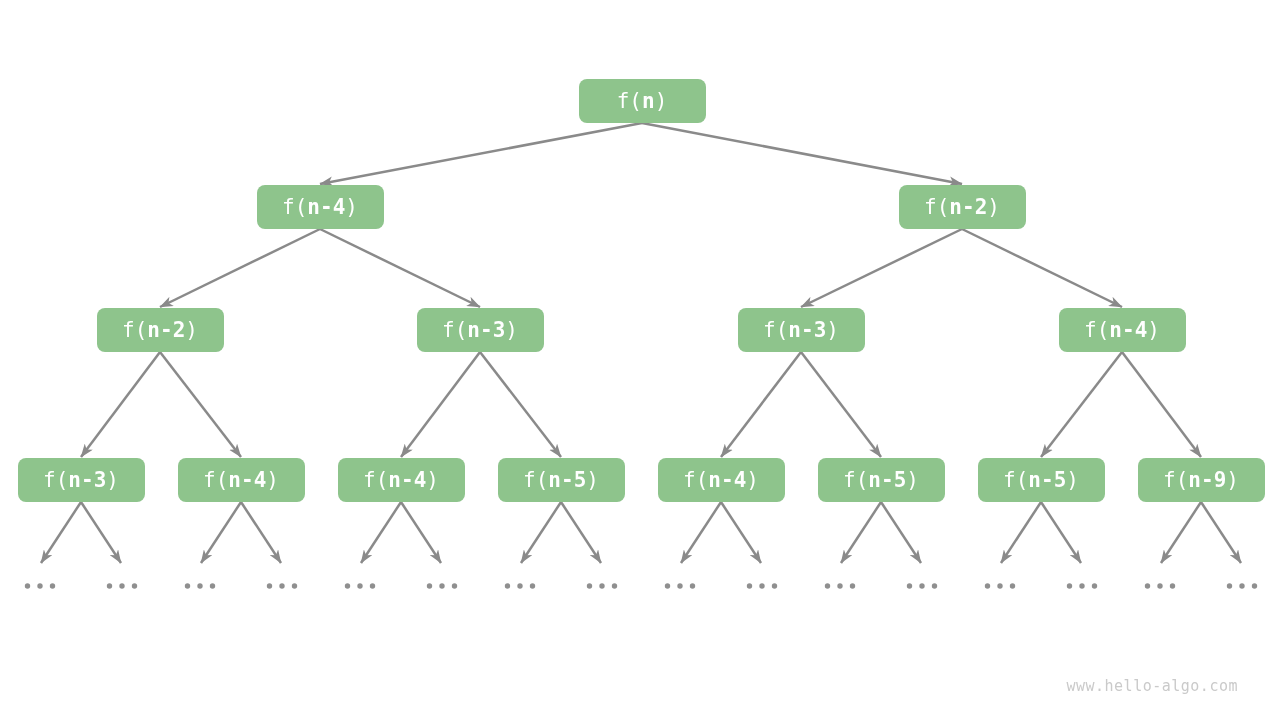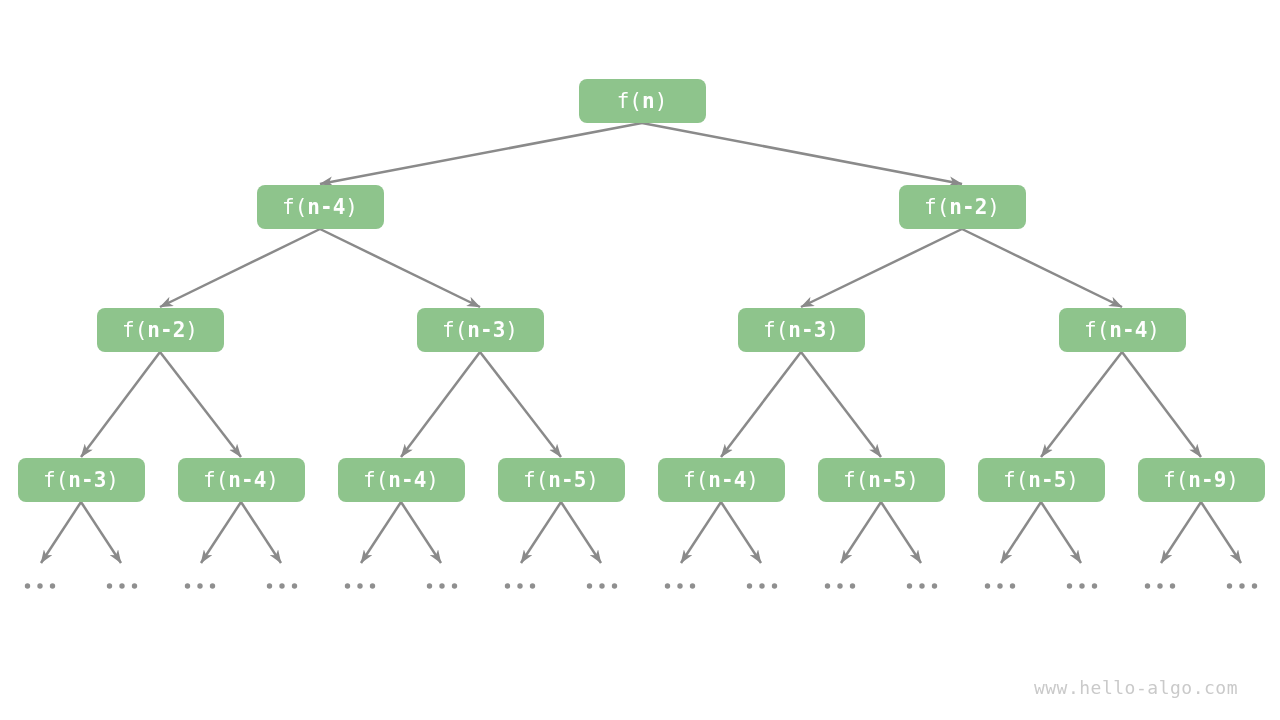--- a/index.html
+++ b/index.html
@@ -27,21 +27,21 @@
     line-height: 1;
     white-space: nowrap;
     user-select: none;
   }
   .node .pre, .node .suf { font-weight: 400; }
   .node .mid { font-weight: 700; }
   .watermark {
     position: absolute;
     right: 42px;
     top: 677px;
-    font-size: 18px;
+    font-size: 15px;
     letter-spacing: 0.5px;
     color: var(--watermark-text, #cccccc);
   }
 </style>
 </head>
 <body>
 
 <div class="stage">
   <svg id="edges-svg" width="1280" height="720" viewBox="0 0 1280 720">
       <defs>

